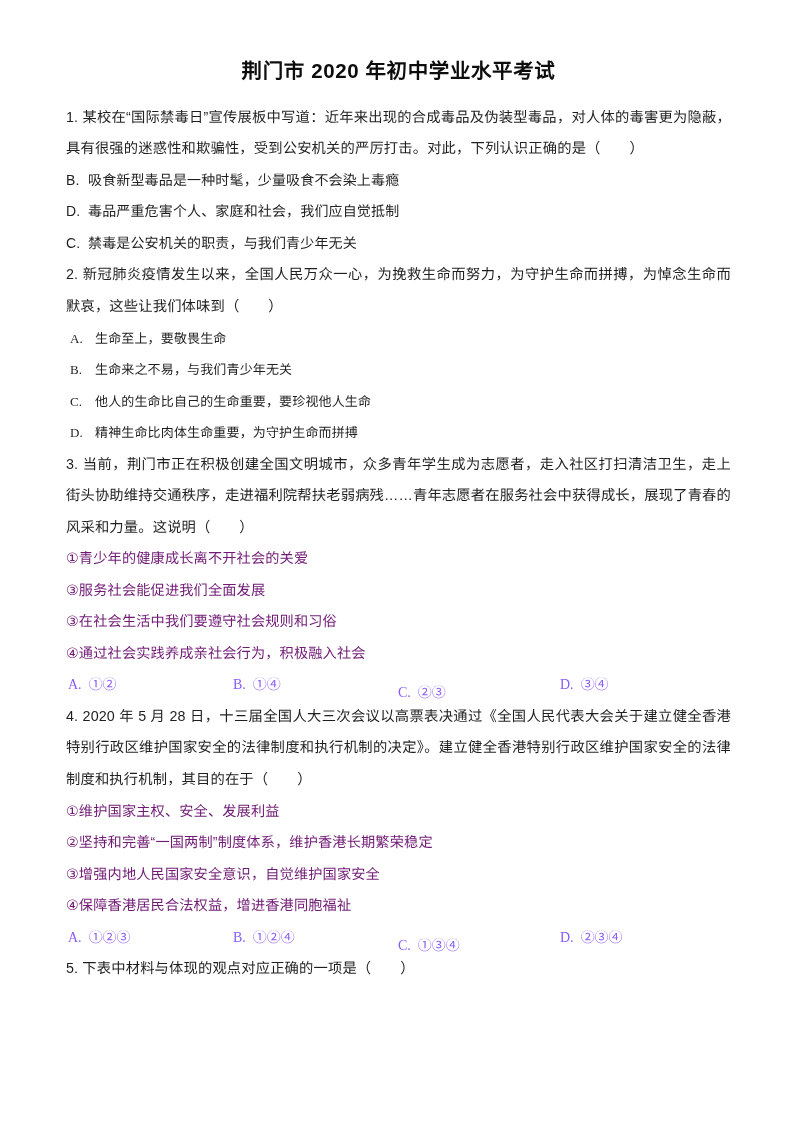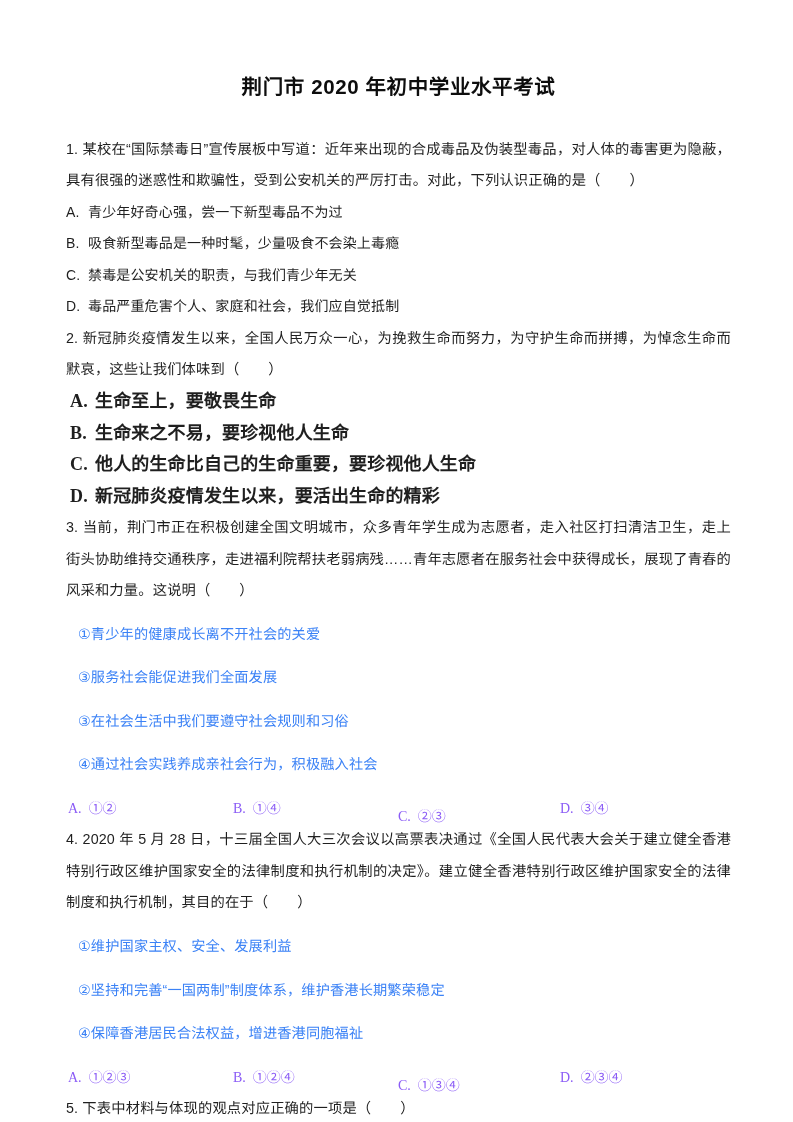--- a/index.html
+++ b/index.html
@@ -17,21 +17,21 @@
   }
   .page {
     position: relative;
     width: 793px;
     height: 1122px;
     box-sizing: border-box;
     padding: 0 62px 0 66px;
     overflow: hidden;
   }
   .doc-title {
-    margin: 16px;
+    margin: 0;
     padding-top: 58px;
     text-align: center;
     font-family: "Liberation Sans", "DejaVu Sans", sans-serif;
     font-size: 20.5px;
     font-weight: bold;
     letter-spacing: 0.6px;
     color: #0d0d0d;
     line-height: 1.25;
   }
   .body-block {
@@ -56,36 +56,35 @@
     line-height: 31.5px;
     color: #1f1f1f;
     letter-spacing: 0.15px;
     white-space: nowrap;
   }
   .opt-row.sans {
     font-family: "Liberation Sans", "DejaVu Sans", sans-serif;
   }
   .opt-row.serif {
     font-family: "Liberation Serif", "DejaVu Serif", serif;
-    font-size: 18px;
+    font-size: 13px;
     padding-left: 4px;
-    font-weight: bold;
   }
   .opt-row .lbl {
     display: inline-block;
     min-width: 22px;
   }
   .opt-row.serif .lbl {
     min-width: 25px;
   }
   .stmt-row {
-    margin: 12px;
+    margin: 0;
     font-size: 14.2px;
     line-height: 31.5px;
-    color: #3b82f6;
+    color: #701a75;
     letter-spacing: 0.15px;
   }
   
   .choice-strip {
     display: block;
     margin: 0;
     font-size: 14px;
     line-height: 31.5px;
     font-family: "Liberation Serif", "DejaVu Serif", serif;
     color: #8b5cf6;
@@ -108,52 +107,52 @@
 <body>
 
 <div class="page">
 
   <h1 class="doc-title">荆门市 2020 年初中学业水平考试</h1>
 
   <div class="body-block">
 
     <div>
       <p class="q-stem sans"><span class="nowrap">1.</span> <span>某校在“国际禁毒日”宣传展板中写道：近年来出现的合成毒品及伪装型毒品，对人体的毒害更为隐蔽，具有很强的迷惑性和欺骗性，受到公安机关的严厉打击。对此，下列认识正确的是（　　）</span></p>
-      <p class="opt-row sans"><span class="lbl">A.</span><span>青少年好奇心强，尝一下新型毒品不为过</span></p>
       <p class="opt-row sans"><span class="lbl">B.</span><span>吸食新型毒品是一种时髦，少量吸食不会染上毒瘾</span></p>
+      <p class="opt-row sans"><span class="lbl">D.</span><span>毒品严重危害个人、家庭和社会，我们应自觉抵制</span></p>
       <p class="opt-row sans"><span class="lbl">C.</span><span>禁毒是公安机关的职责，与我们青少年无关</span></p>
-      <p class="opt-row sans"><span class="lbl">D.</span><span>毒品严重危害个人、家庭和社会，我们应自觉抵制</span></p>
     </div>
 
     <div>
       <p class="q-stem sans"><span class="nowrap">2.</span> <span>新冠肺炎疫情发生以来，全国人民万众一心，为挽救生命而努力，为守护生命而拼搏，为悼念生命而默哀，这些让我们体味到（　　）</span></p>
       <p class="opt-row serif"><span class="lbl">A.</span><span>生命至上，要敬畏生命</span></p>
-      <p class="opt-row serif"><span class="lbl">B.</span><span>生命来之不易，要珍视他人生命</span></p>
+      <p class="opt-row serif"><span class="lbl">B.</span><span>生命来之不易，与我们青少年无关</span></p>
       <p class="opt-row serif"><span class="lbl">C.</span><span>他人的生命比自己的生命重要，要珍视他人生命</span></p>
-      <p class="opt-row serif"><span class="lbl">D.</span><span>新冠肺炎疫情发生以来，要活出生命的精彩</span></p>
+      <p class="opt-row serif"><span class="lbl">D.</span><span>精神生命比肉体生命重要，为守护生命而拼搏</span></p>
     </div>
 
     <div>
       <p class="q-stem sans"><span class="nowrap">3.</span> <span>当前，荆门市正在积极创建全国文明城市，众多青年学生成为志愿者，走入社区打扫清洁卫生，走上街头协助维持交通秩序，走进福利院帮扶老弱病残……青年志愿者在服务社会中获得成长，展现了青春的风采和力量。这说明（　　）</span></p>
       <p class="stmt-row">①青少年的健康成长离不开社会的关爱</p>
       <p class="stmt-row">③服务社会能促进我们全面发展</p>
       <p class="stmt-row">③在社会生活中我们要遵守社会规则和习俗</p>
       <p class="stmt-row">④通过社会实践养成亲社会行为，积极融入社会</p>
       <div class="choice-strip">
         <span class="choice c0"><span class="ck">A.</span><span>①②</span></span>
         <span class="choice c1"><span class="ck">B.</span><span>①④</span></span>
         <span class="choice c2"><span class="ck">C.</span><span>②③</span></span>
         <span class="choice c3"><span class="ck">D.</span><span>③④</span></span>
       </div>
     </div>
 
     <div>
       <p class="q-stem sans"><span class="nowrap">4.</span> <span>2020 年 5 月 28 日，十三届全国人大三次会议以高票表决通过《全国人民代表大会关于建立健全香港特别行政区维护国家安全的法律制度和执行机制的决定》。建立健全香港特别行政区维护国家安全的法律制度和执行机制，其目的在于（　　）</span></p>
       <p class="stmt-row">①维护国家主权、安全、发展利益</p>
       <p class="stmt-row">②坚持和完善“一国两制”制度体系，维护香港长期繁荣稳定</p>
+      <p class="stmt-row">③增强内地人民国家安全意识，自觉维护国家安全</p>
       <p class="stmt-row">④保障香港居民合法权益，增进香港同胞福祉</p>
       <div class="choice-strip">
         <span class="choice c0"><span class="ck">A.</span><span>①②③</span></span>
         <span class="choice c1"><span class="ck">B.</span><span>①②④</span></span>
         <span class="choice c2"><span class="ck">C.</span><span>①③④</span></span>
         <span class="choice c3"><span class="ck">D.</span><span>②③④</span></span>
       </div>
     </div>
 
     <div>

